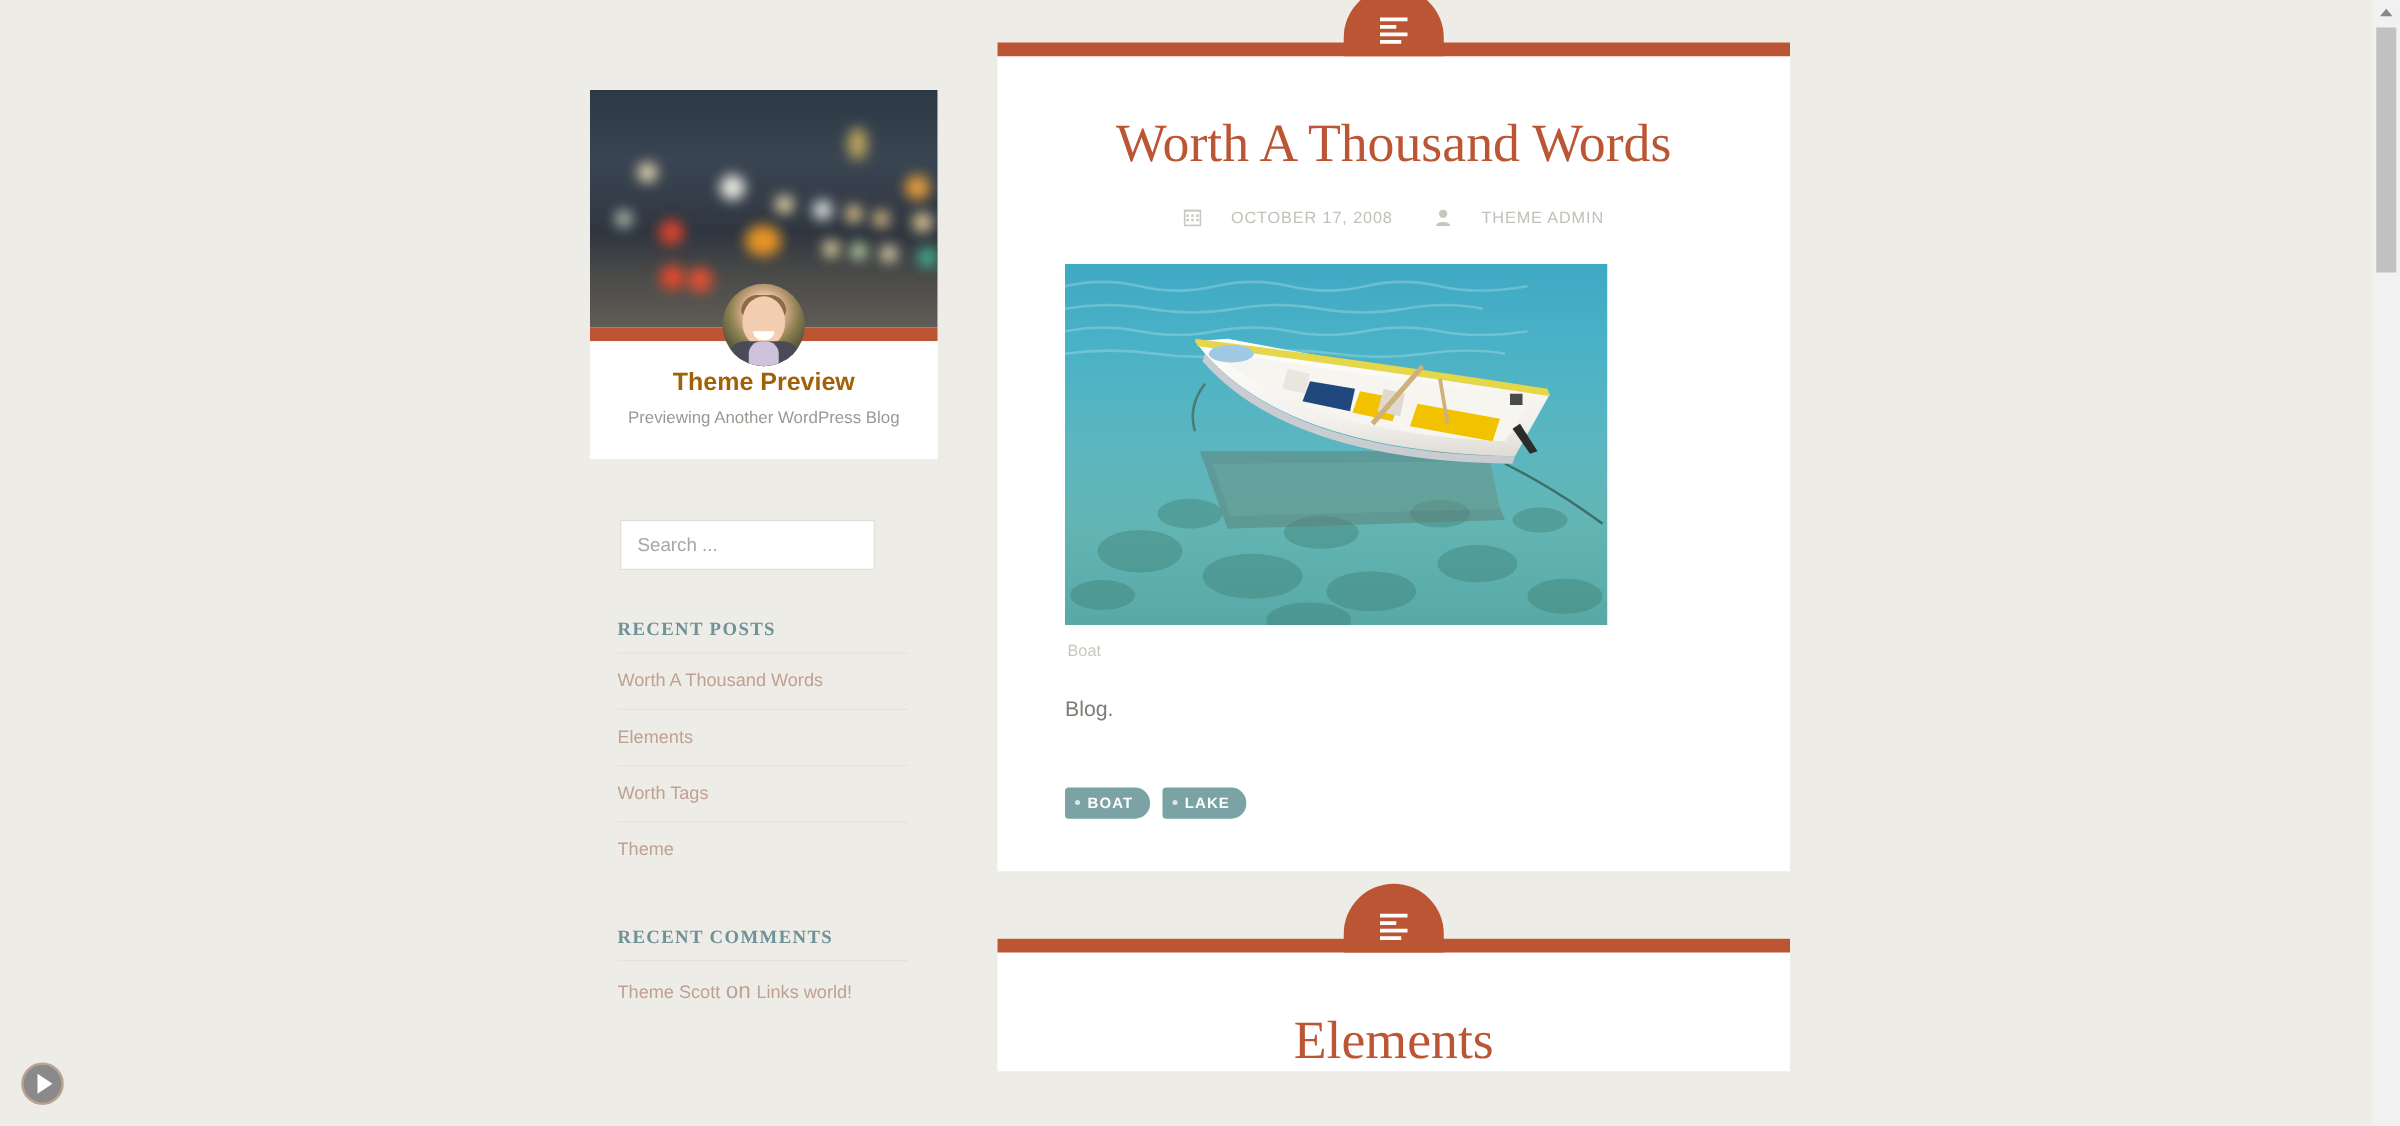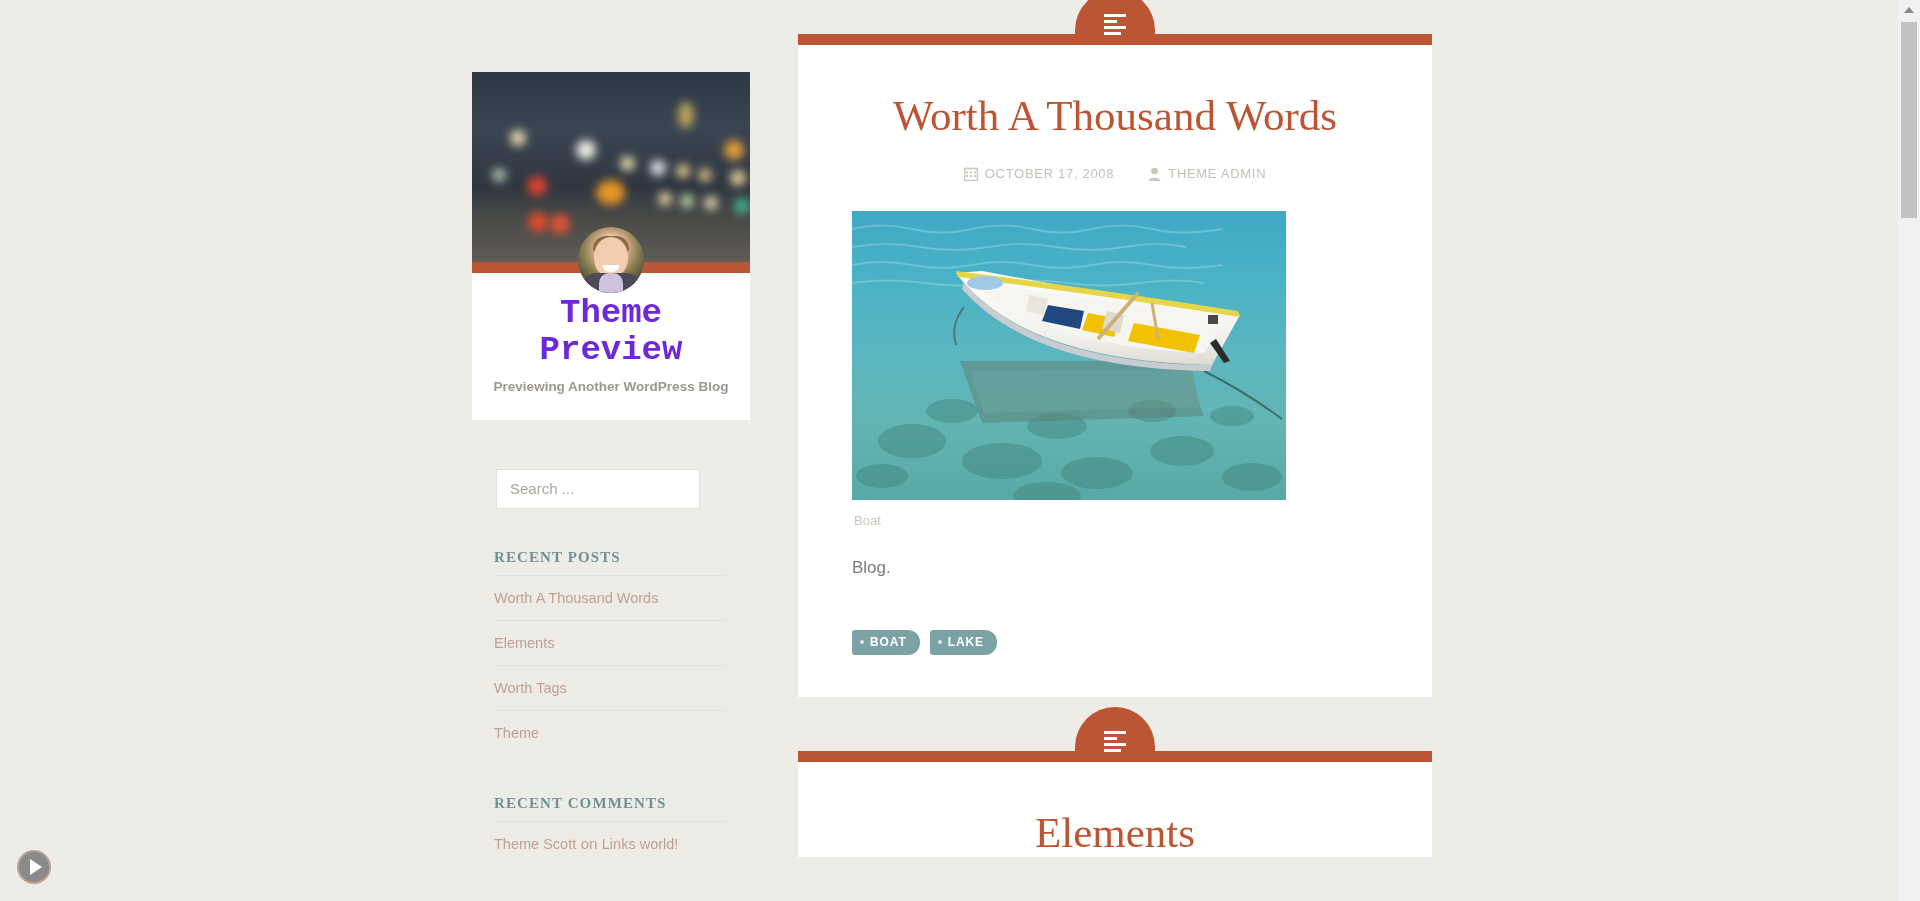--- a/index.html
+++ b/index.html
@@ -43,32 +43,32 @@
   .hdr-bar {
     width: 278px; height: 11px;
     background: #bb5533;
   }
   .site-id {
     padding: 22px 14px 26px;
     text-align: center;
     background: #fff;
   }
   .site-title {
-    font-family: Liberation Mono, monospace;
-    font-size: 34px;
+    font-family: Liberation Sans, sans-serif;
+    font-size: 20px;
     font-weight: bold;
-    color: #6d28d9;
+    color: #a16207;
     margin: 0 0 9px;
     line-height: 1.1;
   }
   .site-desc {
     font-size: 13.5px;
     color: #9b9892;
     margin: 0;
-    font-weight: 700;
+    font-weight: 400;
   }
   .avatar {
     position: absolute;
     left: 50%; top: 155px;
     transform: translateX(-50%);
     width: 66px; height: 66px;
     border-radius: 50%;
     overflow: hidden;
     background: radial-gradient(circle at 50% 34%, #f0d3b8 0 22%, #c9a37f 34%, #8a8050 50%, #5d5a3f 68%, #6e6a52 100%);
     z-index: 5;
@@ -193,21 +193,21 @@
   .post-meta {
     display: flex;
     justify-content: center;
     align-items: center;
     gap: 34px;
     margin-bottom: 30px;
   }
   .meta-item {
     display: flex;
     align-items: center;
-    gap: 7px;
+    gap: 24px;
     font-size: 13px;
     letter-spacing: .7px;
     color: #c3c0ba;
     text-transform: uppercase;
     font-weight: 300;
   }
   .meta-item svg { display: block; }
 
   .post-figure { margin: 0; }
   .post-figure .photo {
@@ -347,21 +347,21 @@
         <li><a href="#">Worth Tags</a></li>
         <li><a href="#">Theme</a></li>
       </ul>
     </div>
 
     <div class="widget">
       <h2 class="widget-title">Recent Comments</h2>
       <ul>
         <li>
           <a href="#" class="cmt-author">Theme Scott</a>
-          <span style="color:#c0a091;font-size:15px;font-weight:300;">on</span>
+          <span style="color:#c0a091;font-size:18px;font-weight:300;">on</span>
           <a href="#">Links world!</a>
         </li>
       </ul>
     </div>
   </aside>
 
   <main class="content">
 
     <article class="post">
       <div class="format-badge">

